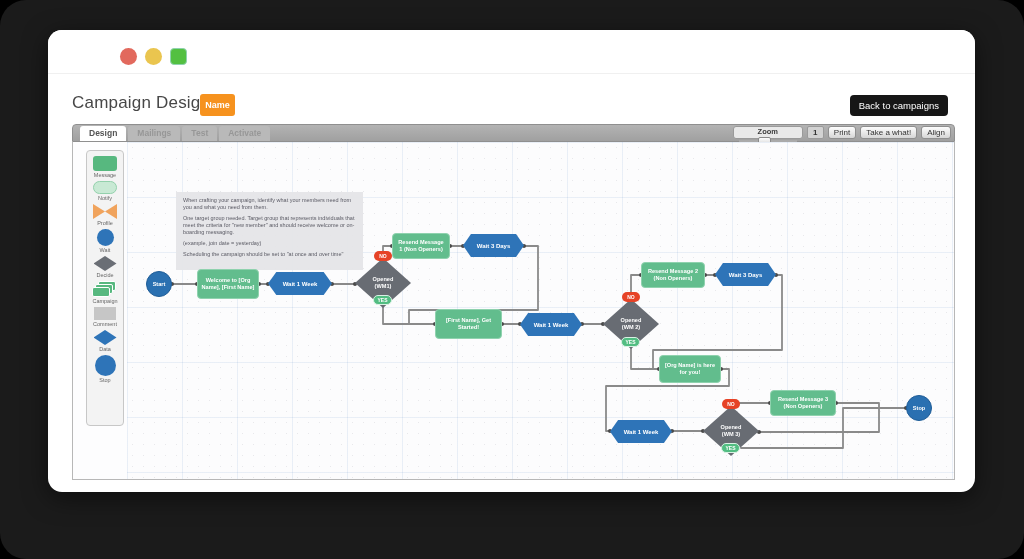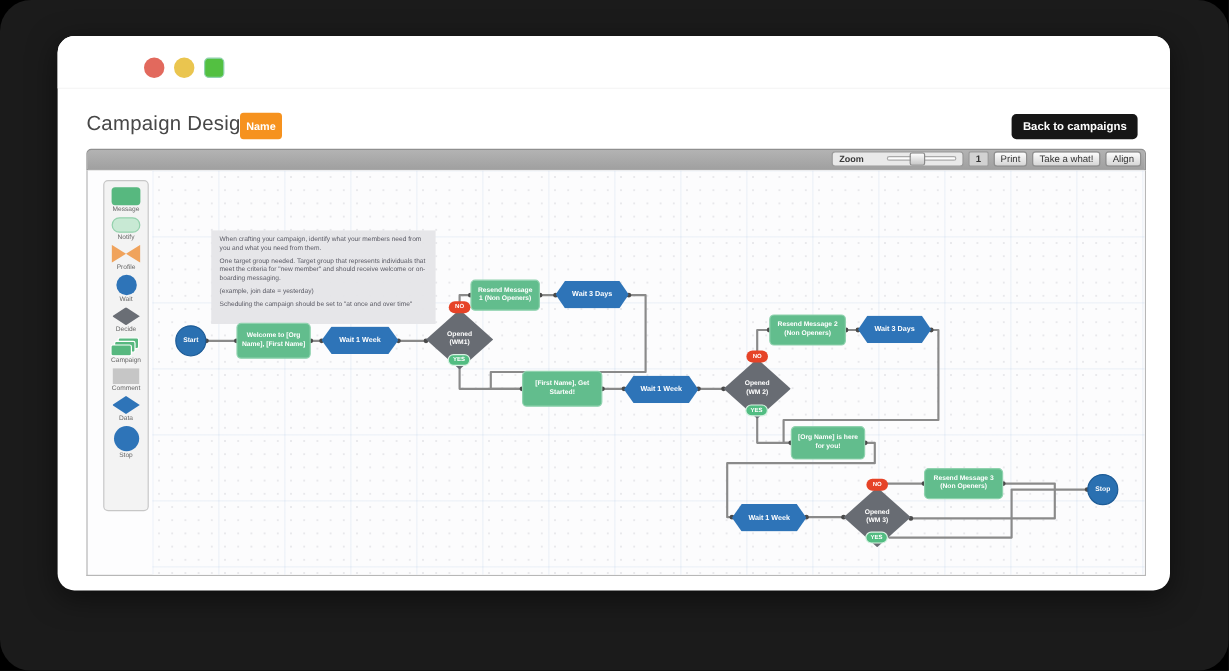--- a/index.html
+++ b/index.html
@@ -9,29 +9,29 @@
   
   .window { position:absolute; left:48px; top:30px; width:927px; height:462px; background:#fff; border-radius:14px; box-shadow:0 6px 24px rgba(0,0,0,.5); }
   .titlebar { position:absolute; left:0; top:0; width:100%; height:44px; border-bottom:1px solid #f0f0f0; border-radius:14px 14px 0 0; background:#fff; }
   .dot { position:absolute; top:18px; width:17px; height:17px; border-radius:50%; }
   .dot.red { left:72px; background:#e2695d; }
   .dot.yellow { left:97px; background:#eac54f; }
   .dot.green { left:122px; background:#53c041; }
 
   .page-title { position:absolute; left:24px; top:63px; font-size:17px; font-weight:500; color:#474747; letter-spacing:.2px; }
   .save-btn { position:absolute; left:152px; top:64px; width:35px; height:22px; background:#f6921e; color:#fff; font-size:9px; font-weight:bold; border:none; border-radius:3px; text-align:center; line-height:22px; cursor:pointer; }
-  .back-btn { position:absolute; right:27px; top:65px; height:21px; padding:0 9px; background:#161616; color:#fff; font-size:9.5px; font-weight:bold; border:none; border-radius:4px; line-height:21px; cursor:pointer; }
+  .back-btn { position:absolute; right:27px; top:65px; height:21px; padding:0 9px; background:#161616; color:#fff; font-size:9.5px; font-weight:normal; border:none; border-radius:4px; line-height:21px; cursor:pointer; }
 
   
   .toolbar { position:absolute; left:24px; top:94px; width:883px; height:18px; background:linear-gradient(#b3b3b3,#a0a0a0); border:1px solid #8f8f8f; border-radius:4px 4px 0 0; display:flex; align-items:flex-end; padding:0 3px; }
   .tabs { display:flex; align-items:flex-end; gap:2px; height:100%; padding-left:4px; }
   .tab { height:15px; padding:0 9px; font-size:8.5px; font-weight:bold; line-height:15px; border-radius:3px 3px 0 0; color:#979797; background:#b9b9b9; cursor:pointer; }
   .tab.active { background:#fff; color:#555; }
   .controls { margin-left:auto; display:flex; align-items:center; gap:4px; height:100%; padding-bottom:2px; }
-  .zoom-group { display:flex; align-items:center; gap:19px; height:13px; background:#e9e9e9; border:1px solid #9a9a9a; border-radius:3px; padding:0 5px; }
+  .zoom-group { display:flex; align-items:center; gap:4px; height:13px; background:#e9e9e9; border:1px solid #9a9a9a; border-radius:3px; padding:0 5px;flex-direction:column; }
   .zoom-label { font-size:7.5px; font-weight:bold; color:#3a3a3a; }
   .zoom-track { position:relative; width:58px; height:4px; background:#fdfdfd; border:1px solid #aaa; border-radius:2px; }
   .zoom-handle { position:absolute; left:18px; top:-4px; width:13px; height:11px; background:linear-gradient(#fdfdfd,#c8c8c8); border:1px solid #8a8a8a; border-radius:2px; cursor:pointer; }
   .zoom-value { width:17px; height:13px; background:#d2d2d2; border:1px solid #9a9a9a; border-radius:2px; font-size:8px; font-weight:bold; color:#333; text-align:center; line-height:12px; }
   .tb-btn { height:13px; padding:0 5px; background:linear-gradient(#fdfdfd,#d6d6d6); border:1px solid #8f8f8f; border-radius:3px; font-size:8px; font-weight:normal; color:#333; line-height:11px; cursor:pointer; }
 
   
   .workspace { position:absolute; left:24px; top:112px; width:883px; height:338px; background:#fdfdfe; border:1px solid #b7b7b7; border-top:none; overflow:hidden; }
   .grid { position:absolute; left:54px; top:0; right:0; bottom:0;
     background-color:#fcfcfd;
@@ -81,20 +81,26 @@
       <span class="dot red"></span>
       <span class="dot yellow"></span>
       <span class="dot green"></span>
     </div>
 
     <div class="page-title">Campaign Designer</div>
     <button class="save-btn">Name</button>
     <button class="back-btn">Back to campaigns</button>
 
     <div class="toolbar">
+      <div class="tabs">
+        <div class="tab active">Design</div>
+        <div class="tab">Mailings</div>
+        <div class="tab">Test</div>
+        <div class="tab">Activate</div>
+      </div>
       <div class="controls">
         <div class="zoom-group">
           <span class="zoom-label">Zoom</span>
           <span class="zoom-track">
               <span class="zoom-handle"></span>
             </span>
         </div>
         <div class="zoom-value">1</div>
         <button class="tb-btn">Print</button>
         <button class="tb-btn">Take a what!</button>

